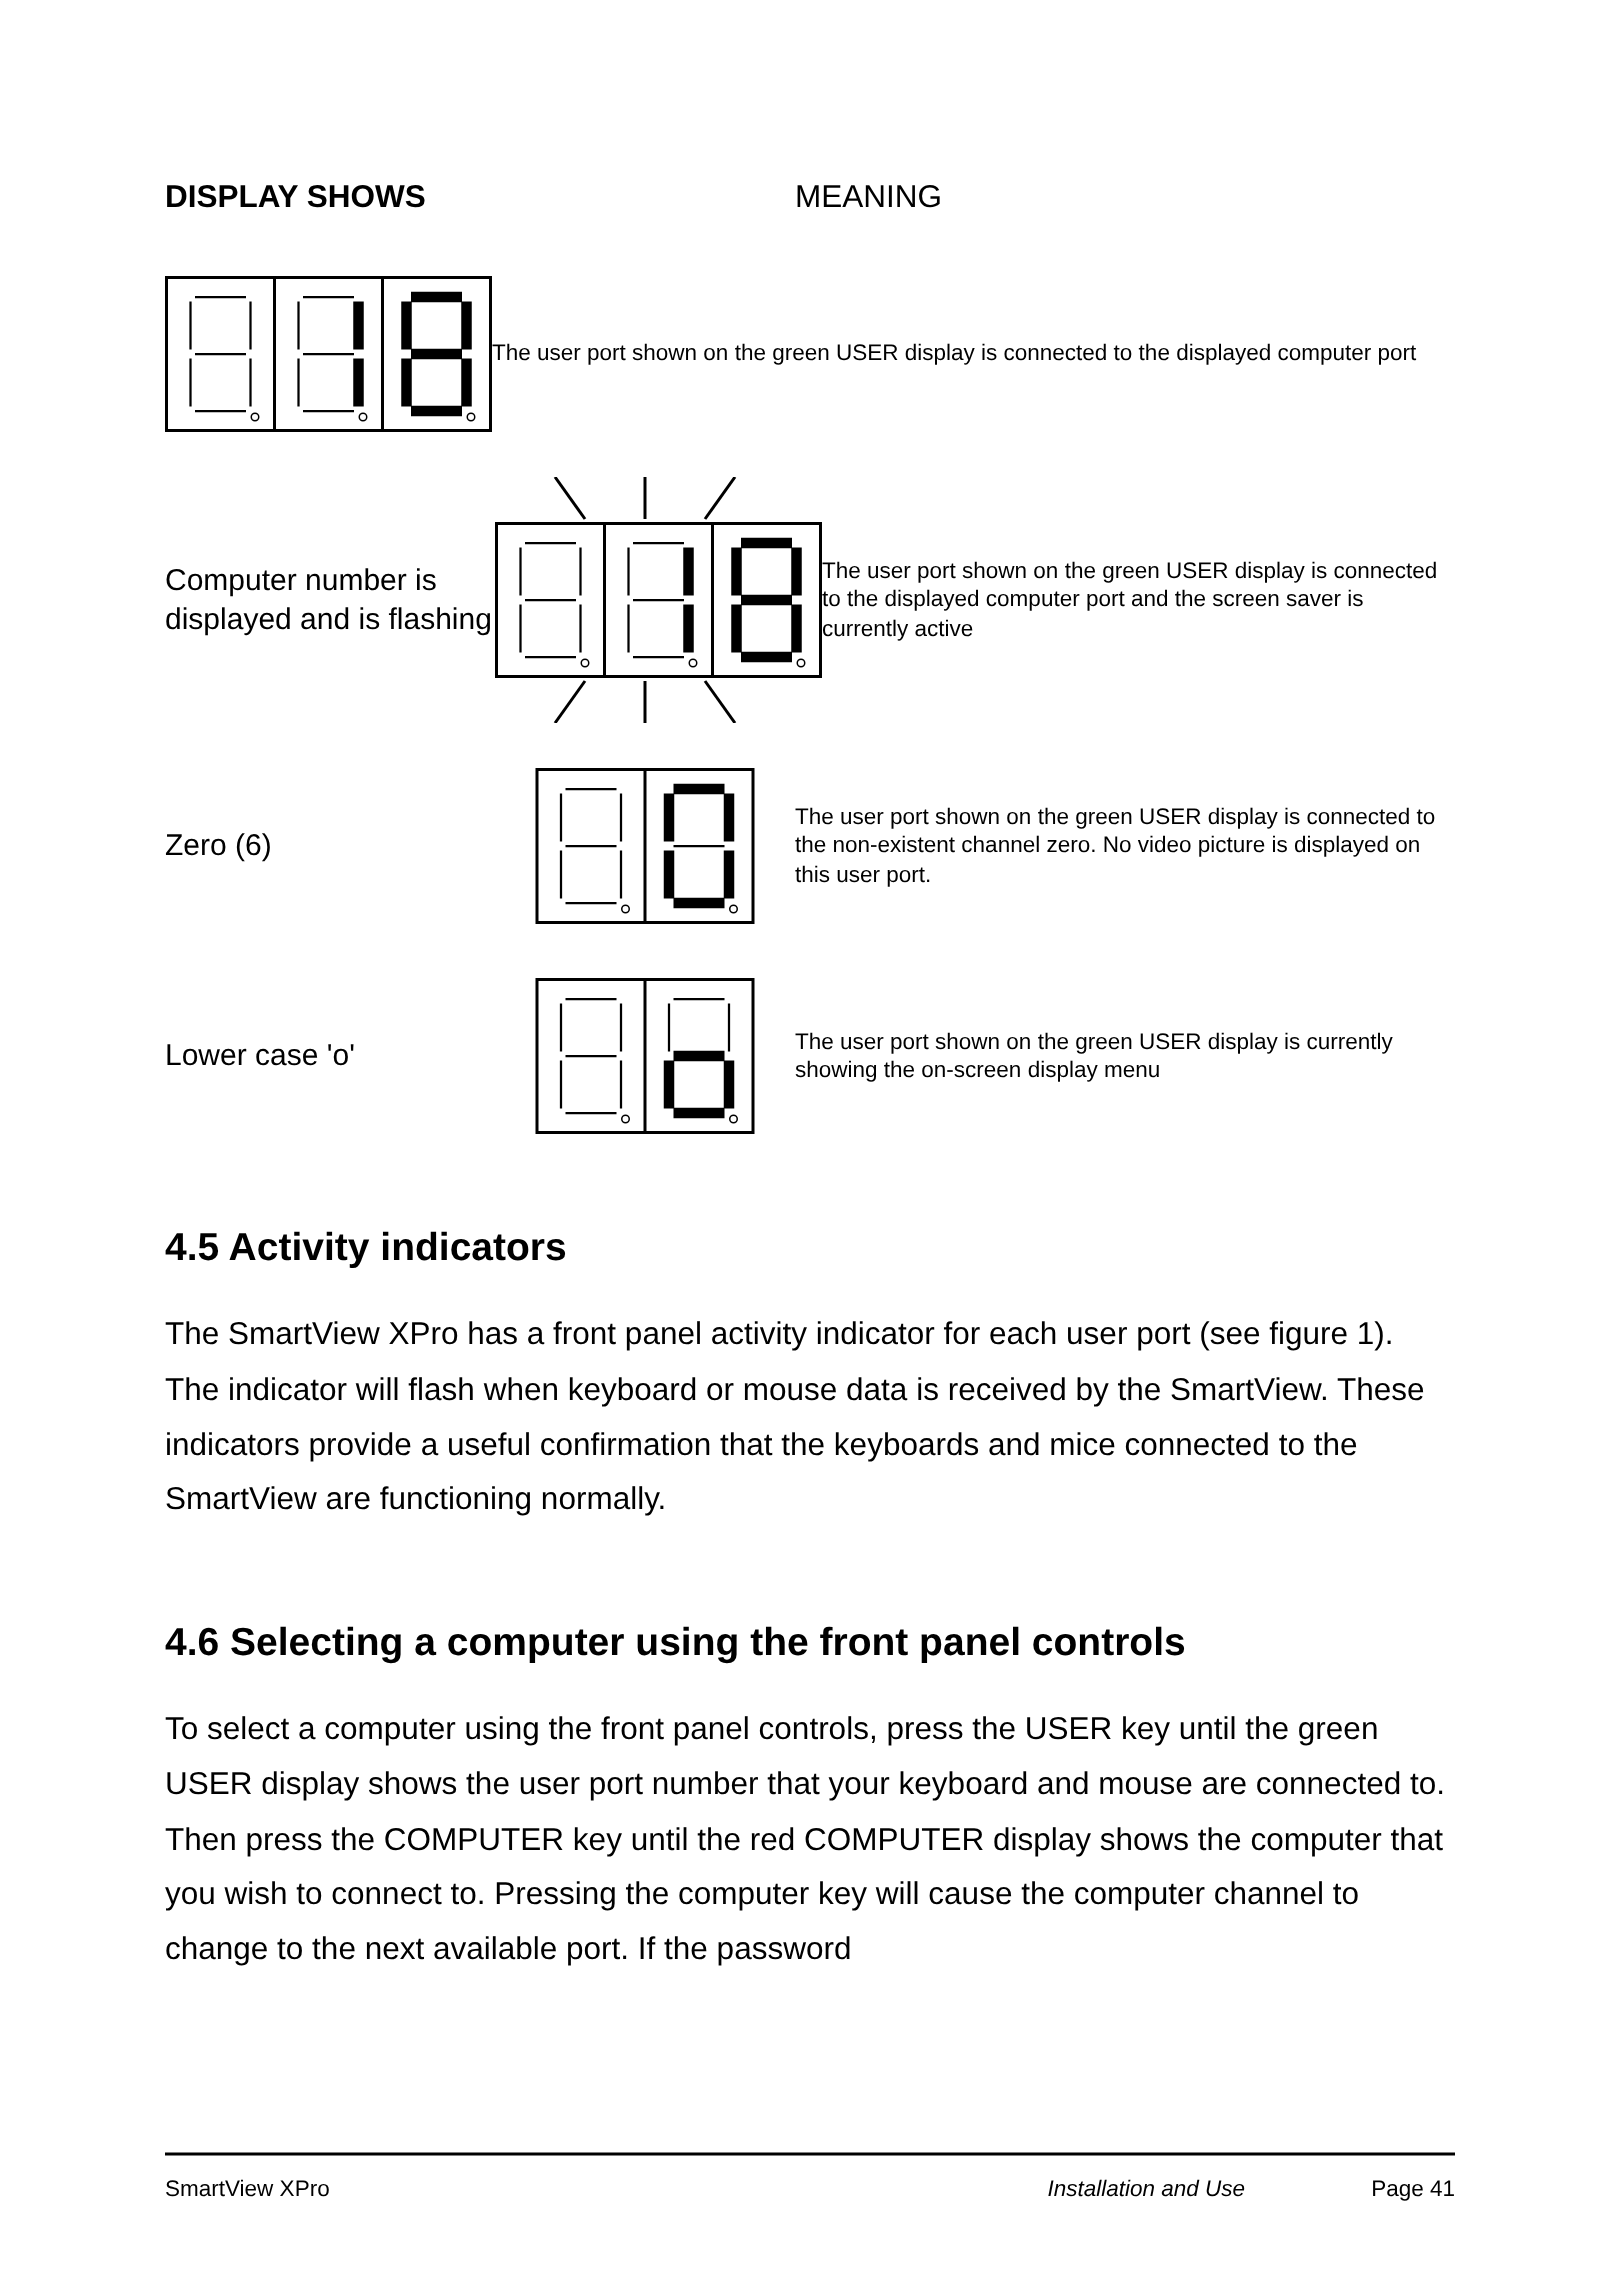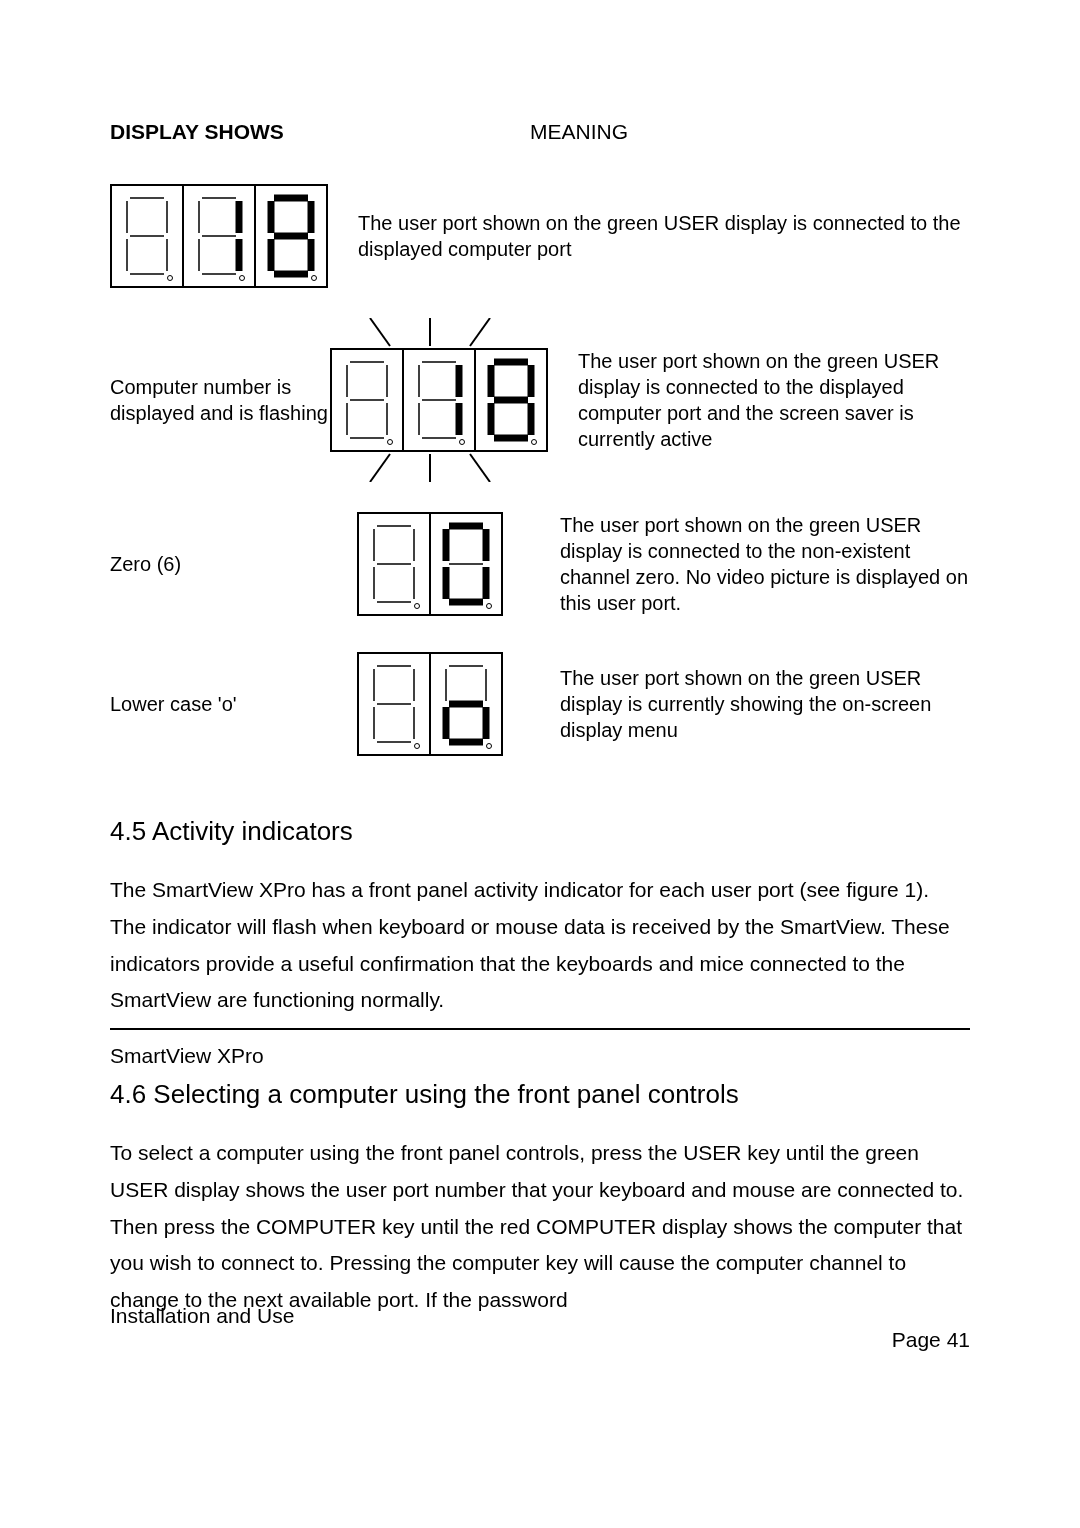--- a/index.html
+++ b/index.html
@@ -3,32 +3,32 @@
 <meta charset="utf-8">
 <style>
   html,body{margin:0;padding:0;background:#fff;color:#000;font-family:Arial,Helvetica,sans-serif;}
   .page{width:1080px;height:1528px;position:relative;box-sizing:border-box;padding:120px 110px 0 110px;}
   .hdr{display:flex;}
   .hdr .left{flex:0 0 420px;font-weight:600;font-size:21px;}
   .hdr .right{font-weight:400;font-size:21px;}
   .row{display:flex;align-items:center;margin-top:40px;}
   .row .col-left{flex:0 0 220px;font-size:20px;line-height:1.3;}
   .row .col-mid{flex:0 0 200px;display:flex;justify-content:center;}
-  .row .col-right{flex:1;font-size:20px;line-height:1.3;padding-left:30px;}
+  .row .col-right{flex:1;font-size:15px;line-height:1.3;}
   .disp{display:flex;border:2px solid #000;}
   .digit{width:70px;height:100px;border-left:2px solid #000;position:relative;}
   .digit:first-child{border-left:none;}
   .digit svg{position:absolute;top:0;left:0;width:100%;height:100%;}
-  h2.sec{font-size:26px;font-weight:400;margin:60px 0 25px 0;}
+  h2.sec{font-size:26px;font-weight:700;margin:60px 0 25px 0;}
   p.body{font-size:21px;line-height:1.75;margin:0 0 20px 0;}
   .ftr{position:absolute;left:110px;right:110px;bottom:60px;}
   .ftr .rule{border-top:2px solid #000;margin-bottom:14px;}
-  .ftr .cols{display:flex;font-size:21px;flex-direction:column;}
+  .ftr .cols{display:flex;font-size:15px;}
   .ftr .cols .a{flex:0 0 260px;}
-  .ftr .cols .b{flex:1;text-align:left;}
+  .ftr .cols .b{flex:1;text-align:right;font-style:italic;}
   .ftr .cols .c{flex:0 0 140px;text-align:right;}
 </style>
 </head>
 <body>
 
 <div class="page">
 
   <div class="hdr">
     <div class="left">DISPLAY SHOWS</div>
     <div class="right">MEANING</div>

